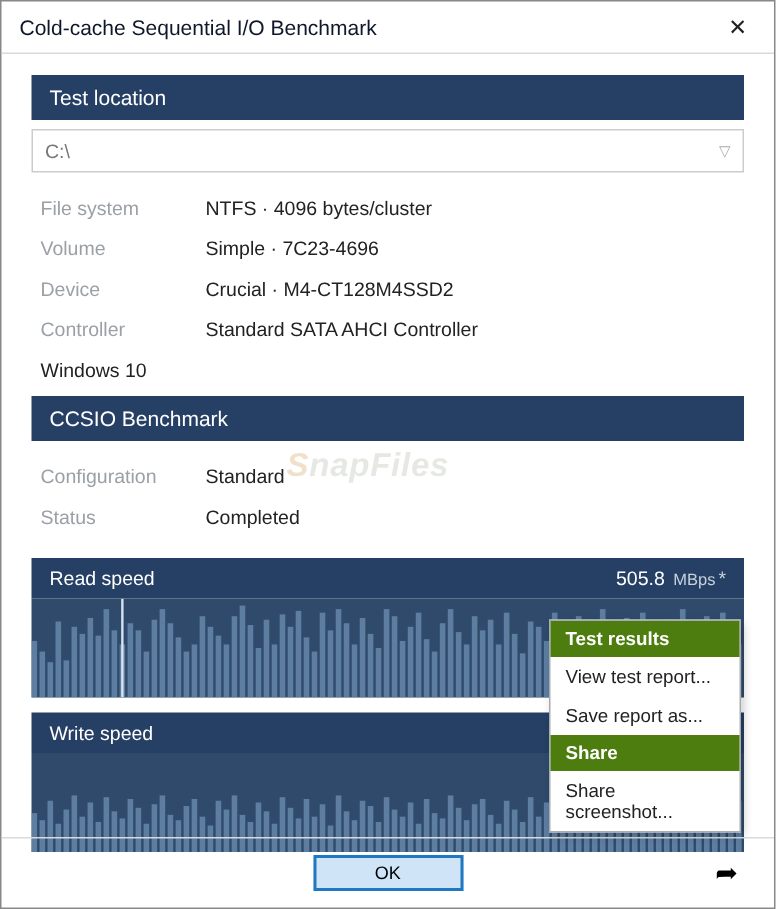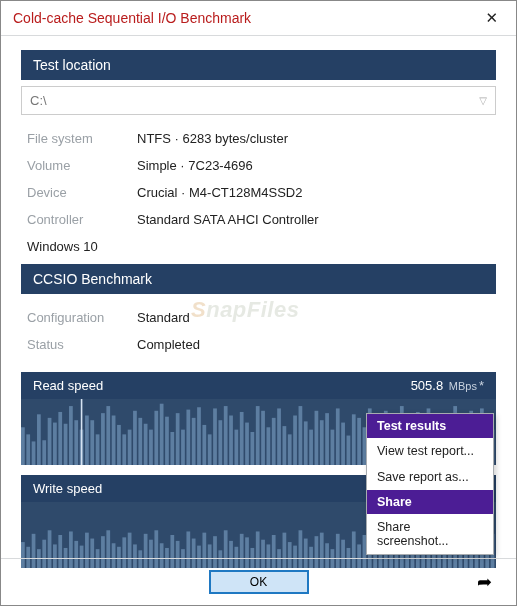--- a/index.html
+++ b/index.html
@@ -1,19 +1,19 @@
 <!DOCTYPE html>
 <html><head>
 <meta charset="utf-8">
 <style>
 * { box-sizing: border-box; margin: 0; padding: 0; font-family: 'Segoe UI', Tahoma, sans-serif; }
 body { width: 517px; height: 606px; background: #fff; border: 1px solid #888; overflow: hidden; position: relative; }
 
 .titlebar { display: flex; align-items: center; justify-content: space-between; padding: 6px 10px 6px 12px; border-bottom: 1px solid #d8dadc; }
-.titlebar .title { font-size: 14px; color: #b91c1c; }
+.titlebar .title { font-size: 14px; color: #0f172a; }
 .titlebar .close { font-size: 15px; color: #222; padding: 2px 8px; cursor: pointer; }
 
 .content { padding: 14px 20px 0 20px; }
 
 .section-header { background: #254064; color: #fff; padding: 7px 12px; font-size: 14px; }
 .section-header.sub { }
 
 .path-box { border: 1px solid #ccc; display: flex; align-items: center; justify-content: space-between; margin-top: 6px; padding: 6px 8px; font-size: 13px; color: #777; }
 .path-box .chev { color: #aaa; font-size: 10px; }
 
@@ -28,21 +28,21 @@
 .speed-header .ast { color: #c8d2df; margin-left: 2px; }
 
 .chart { background: #2f4a6b; height: 66px; position: relative; overflow: hidden; }
 .chart svg { width: 100%; height: 100%; display: block; }
 
 .footer { position: absolute; bottom: 0; left: 0; right: 0; border-top: 1px solid #d8dadc; padding: 11px 20px; display: flex; justify-content: center; align-items: center; }
 .ok-btn { width: 100px; height: 24px; background: #cfe4f7; border: 2px solid #1f78c2; font-size: 12px; cursor: pointer; line-height: 20px; text-align: center; }
 .share-icon { position: absolute; right: 24px; font-size: 18px; color: #000; cursor: pointer; }
 
 .popup { position: absolute; right: 22px; bottom: 50px; width: 128px; background: #fff; border: 1px solid #a8acb0; box-shadow: 2px 2px 6px rgba(0,0,0,.2); z-index: 10; }
-.popup-header { background: #4c1d95; color: #fff; padding: 5px 10px; font-size: 12.5px; font-weight: 600; }
+.popup-header { background: #4d7c0f; color: #fff; padding: 5px 10px; font-size: 12.5px; font-weight: 600; }
 .popup-item { padding: 6px 10px; font-size: 12.5px; color: #222; cursor: pointer; }
 
 .watermark { position: absolute; left: 190px; top: 296px; font-size: 22px; font-weight: 700; font-style: italic; color: rgba(150,165,140,.24); letter-spacing: .5px; pointer-events: none; z-index: 5; }
 .watermark .s { color: rgba(210,160,90,.32); }
 </style>
 </head>
 <body>
 
 <div class="titlebar">
   <div class="title">Cold-cache Sequential I/O Benchmark</div>
@@ -55,21 +55,21 @@
 
   <div class="section-header">Test location</div>
   <div class="path-box">
     <span>C:\</span>
     <span class="chev">▽</span>
   </div>
 
   <div class="info-grid">
     <div class="info-row">
         <div class="info-label">File system</div>
-        <div class="info-val">NTFS  ·  6283 bytes/cluster</div>
+        <div class="info-val">NTFS  ·  4096 bytes/cluster</div>
       </div>
     <div class="info-row">
         <div class="info-label">Volume</div>
         <div class="info-val">Simple  ·  7C23-4696</div>
       </div>
     <div class="info-row">
         <div class="info-label">Device</div>
         <div class="info-val">Crucial  ·  M4-CT128M4SSD2</div>
       </div>
     <div class="info-row">

